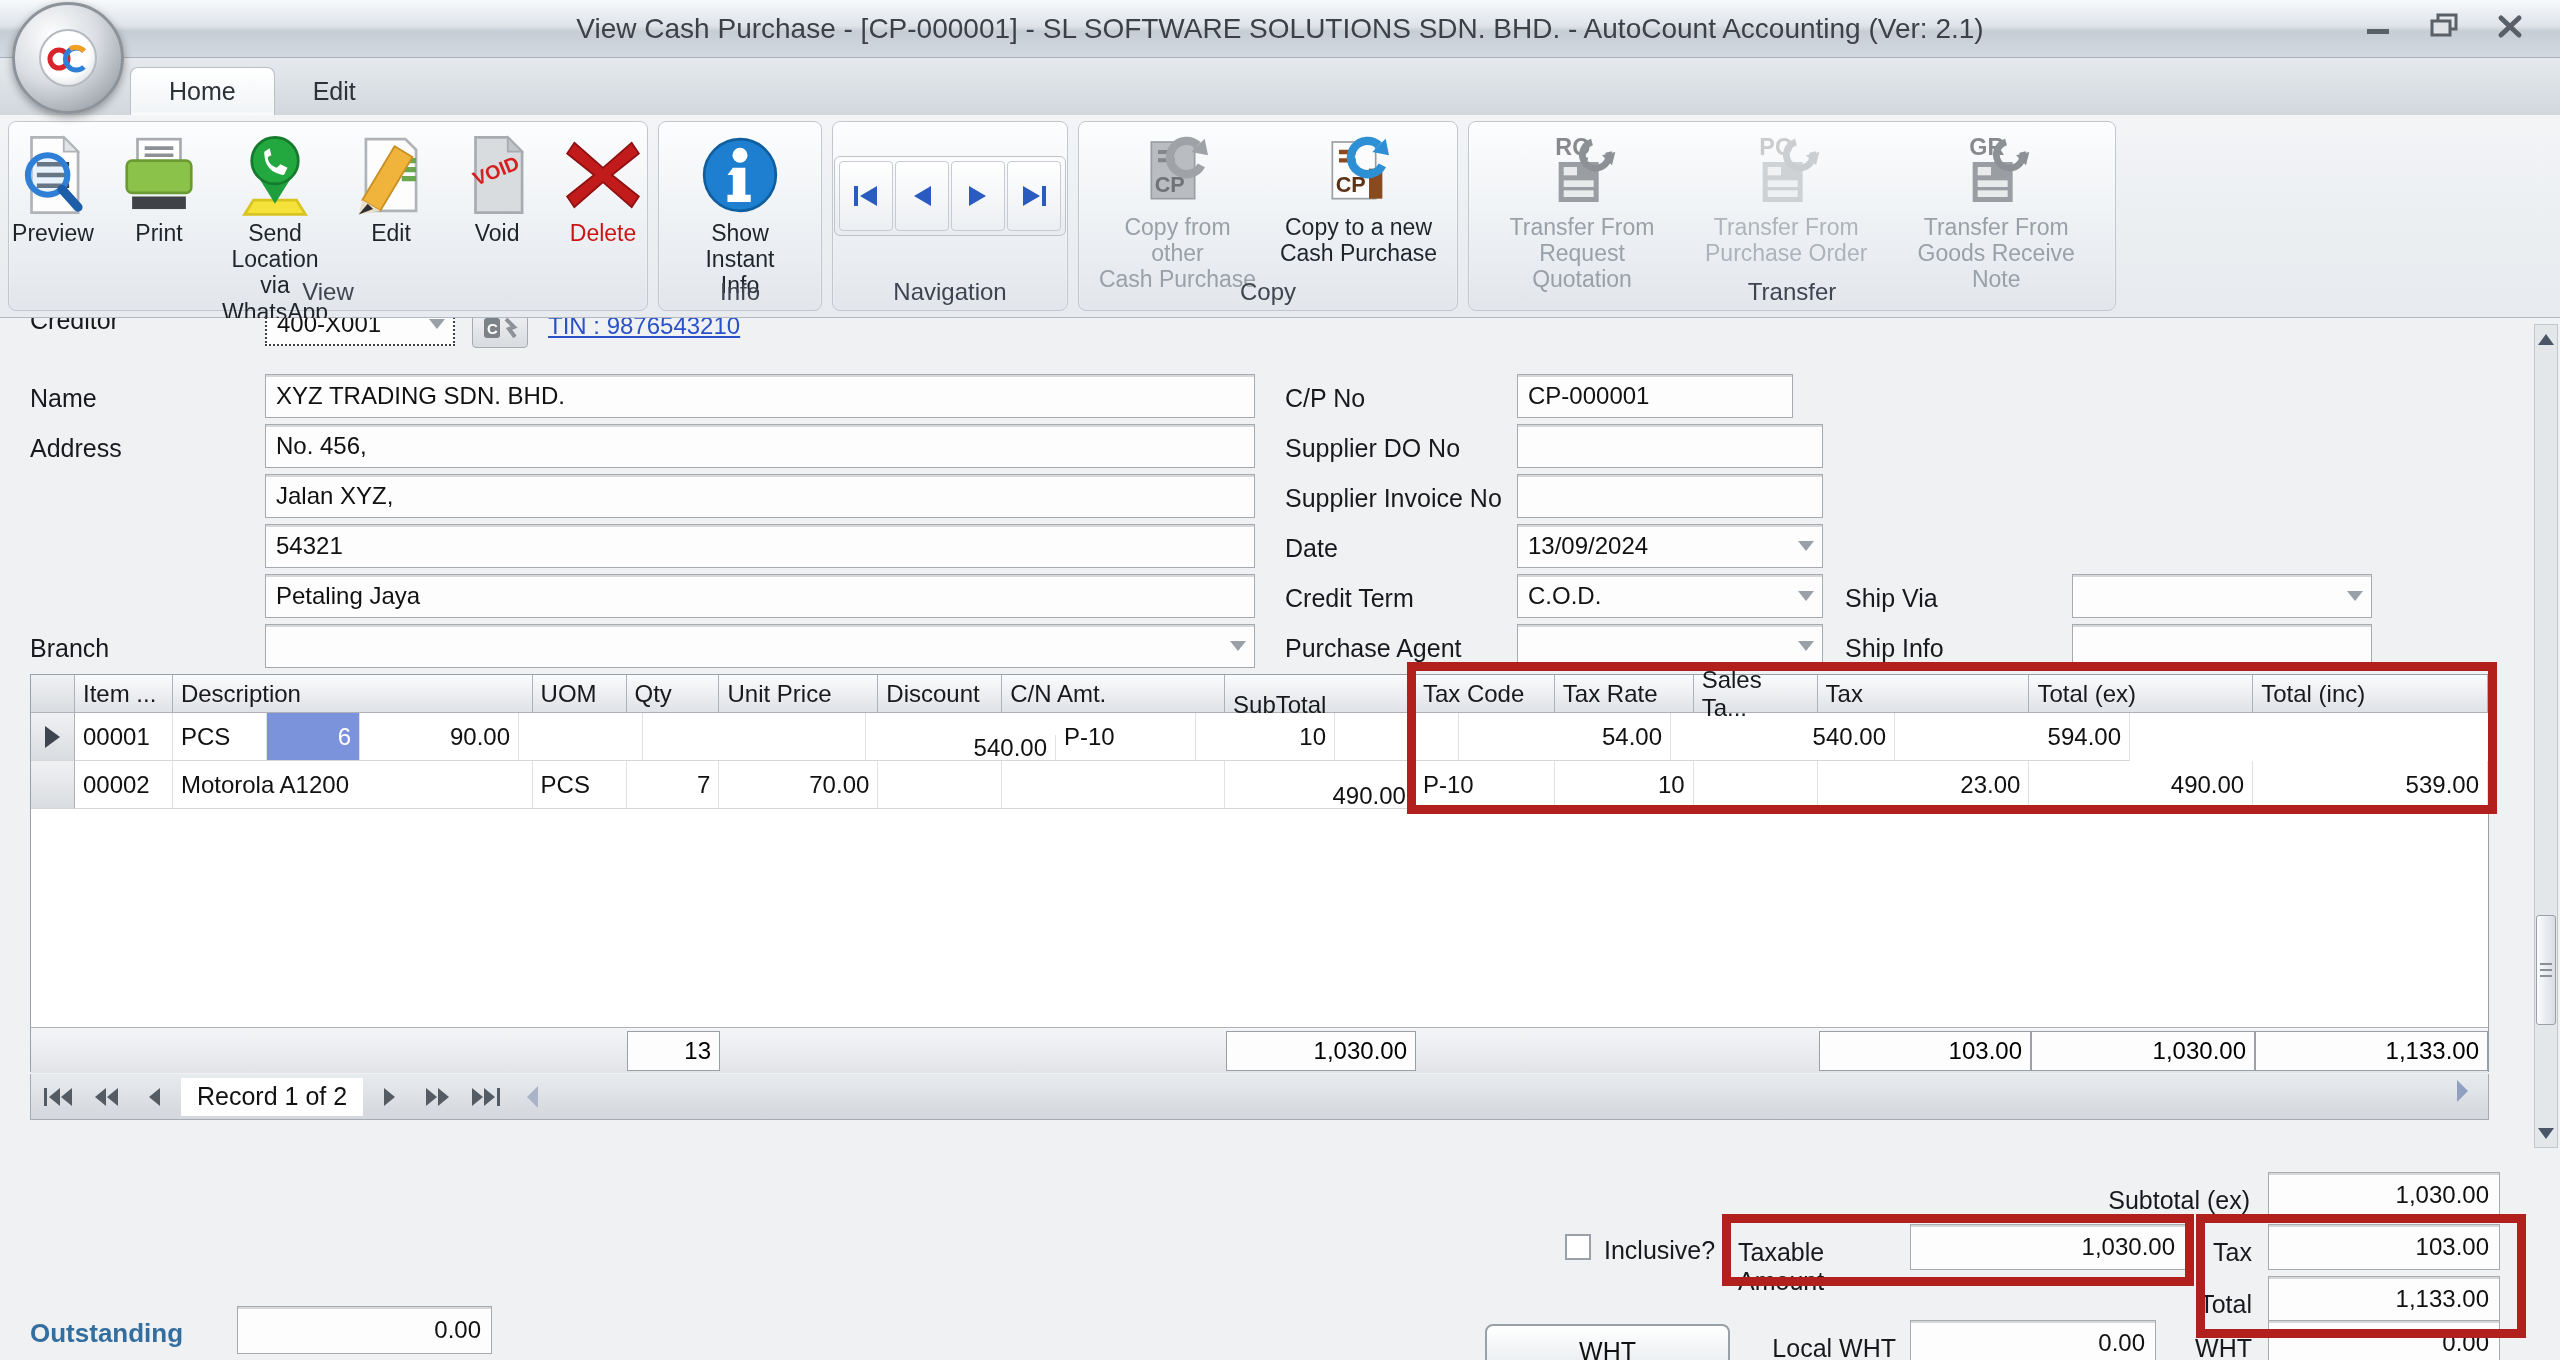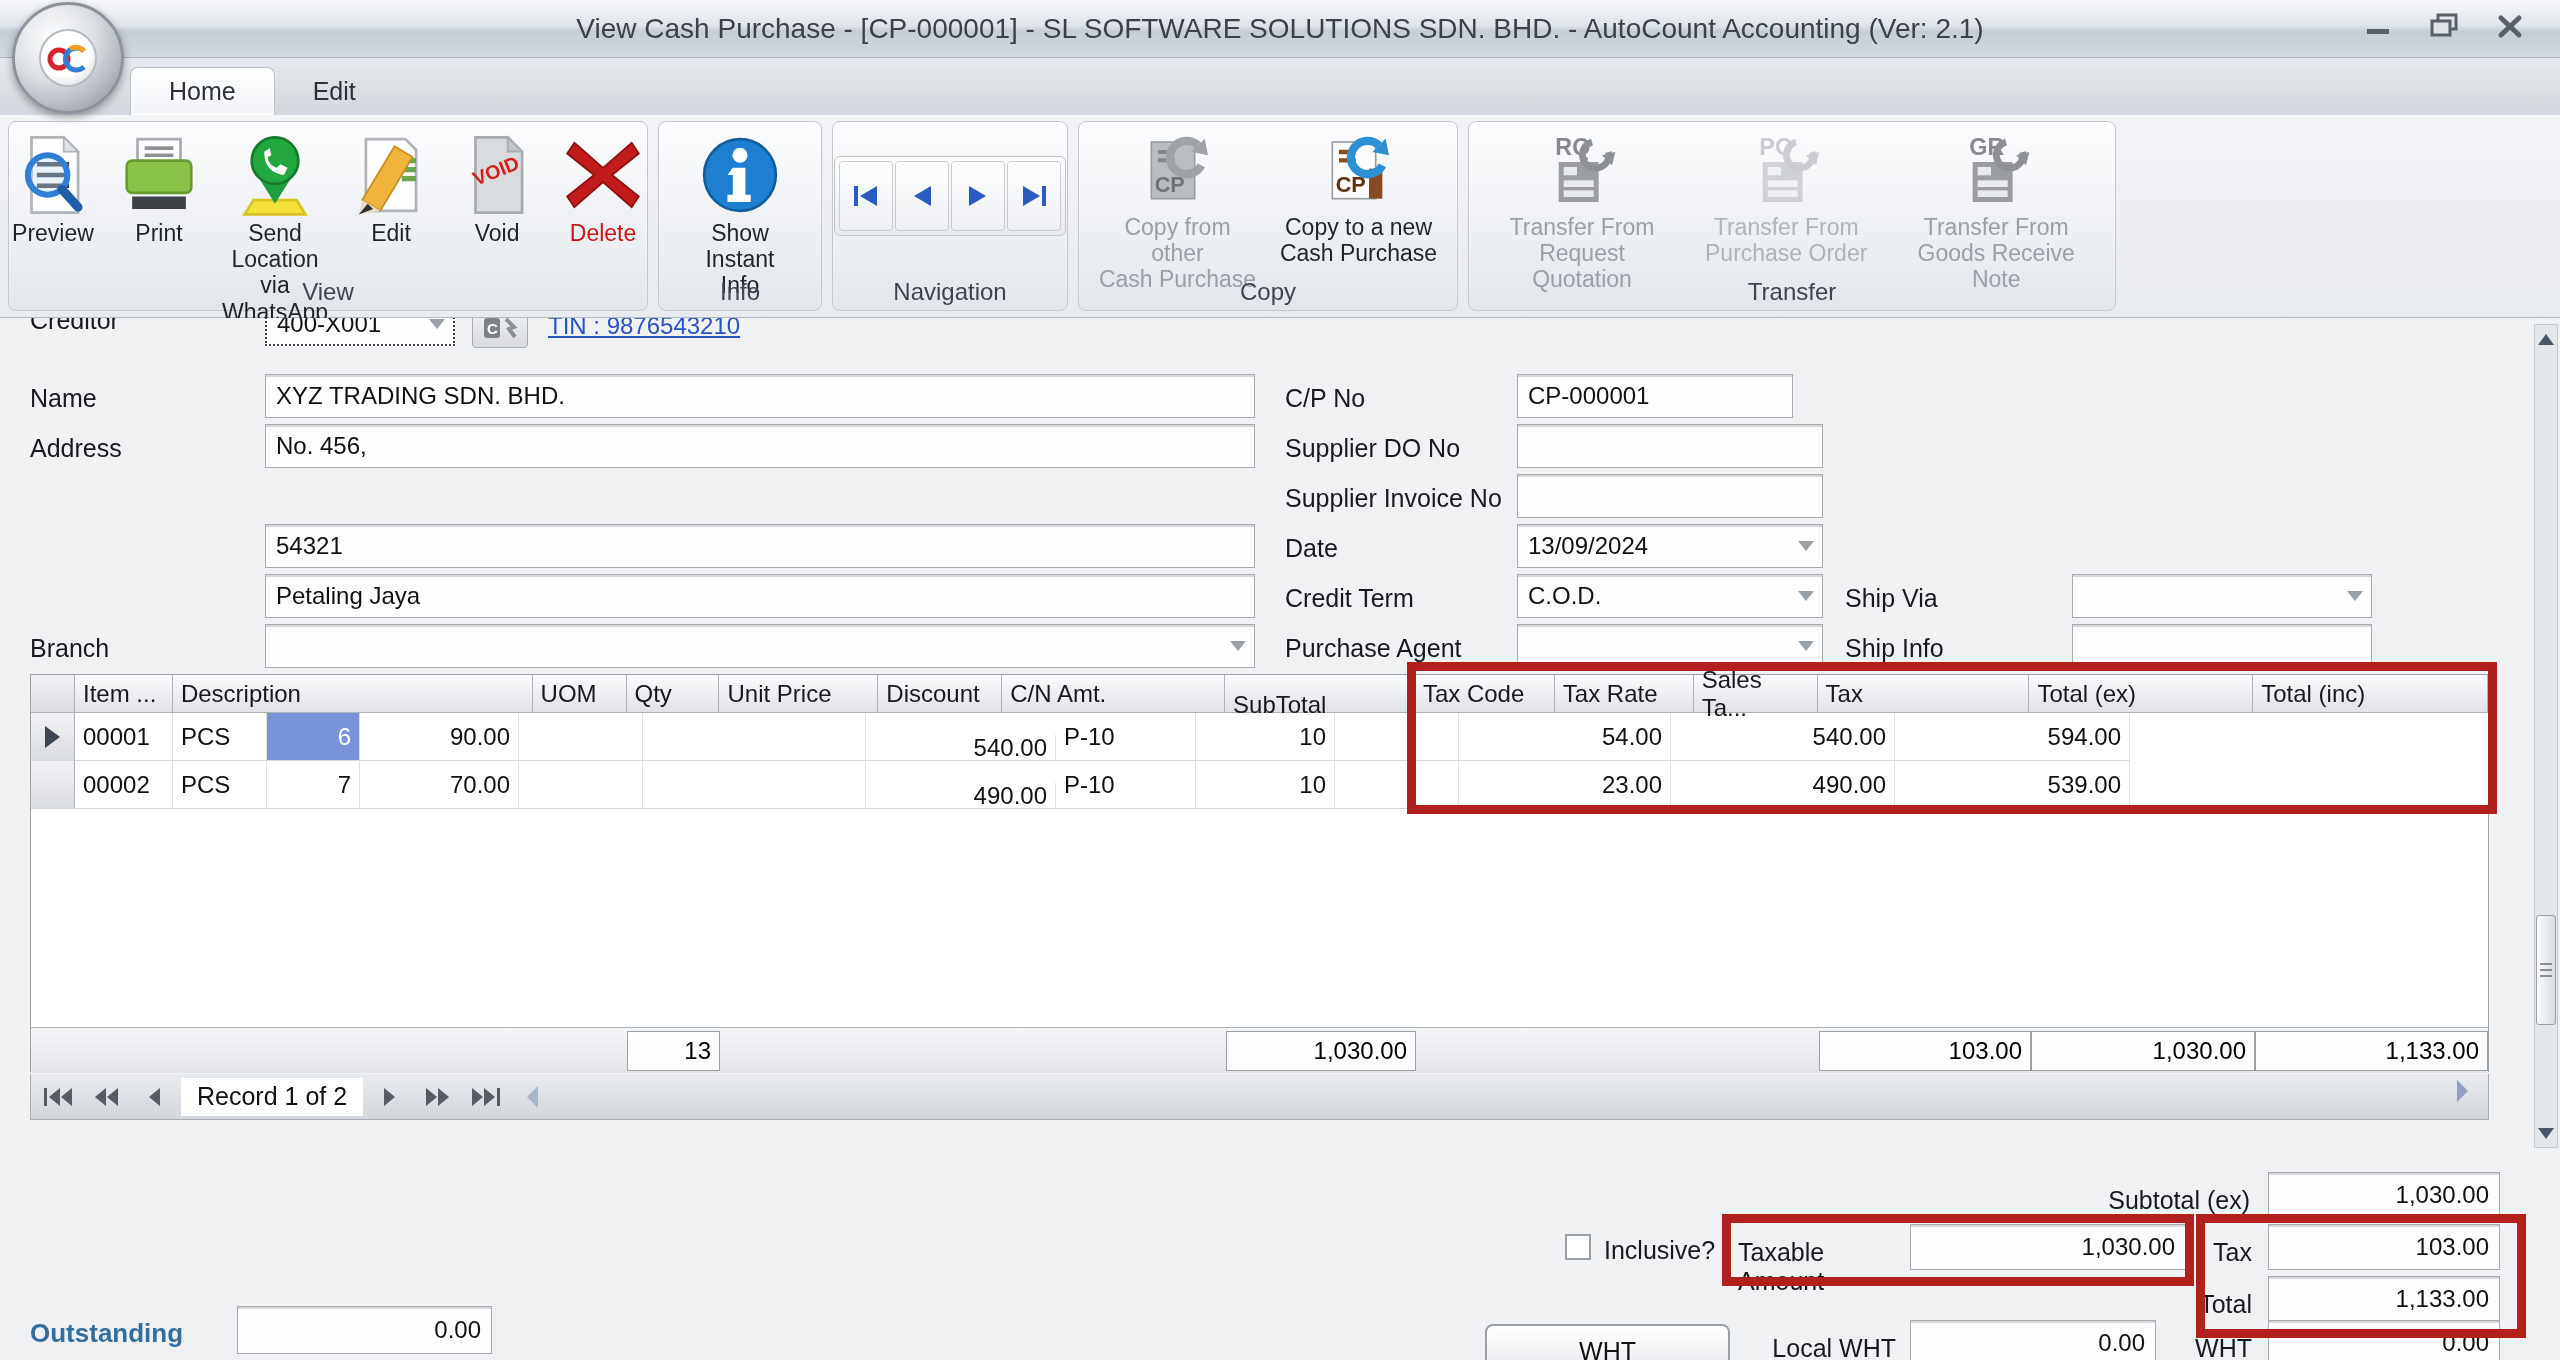--- a/index.html
+++ b/index.html
@@ -353,20 +353,23 @@
 
     <div class="flabel" style="left:30px;top:66px;">Name</div>
     <div class="field" style="left:265px;top:56px;width:990px;">
         <span>XYZ TRADING SDN. BHD.</span>
       </div>
 
     <div class="flabel" style="left:30px;top:116px;">Address</div>
     <div class="field" style="left:265px;top:106px;width:990px;">
         <span>No. 456,</span>
       </div>
+    <div class="field" style="left:265px;top:156px;width:990px;">
+        <span>Jalan XYZ,</span>
+      </div>
     <div class="field" style="left:265px;top:206px;width:990px;">
         <span>54321</span>
       </div>
     <div class="field" style="left:265px;top:256px;width:990px;">
         <span>Petaling Jaya</span>
       </div>
 
     <div class="flabel" style="left:30px;top:316px;">Branch</div>
     <div class="field" style="left:265px;top:306px;width:990px;">
       <span class="combo-arrow"></span>
@@ -450,20 +453,21 @@
         <div class="g-cell w-taxrate num">10</div>
         <div class="g-cell w-salestax"></div>
         <div class="g-cell w-tax num">54.00</div>
         <div class="g-cell w-totex num">540.00</div>
         <div class="g-cell w-totinc num">594.00</div>
       </div>
 
       <div class="g-row g-data">
         <div class="g-cell g-ind w-ind"></div>
         <div class="g-cell w-item">00002</div>
+        <div class="g-cell w-desc">Motorola A1200</div>
         <div class="g-cell w-uom">PCS</div>
         <div class="g-cell w-qty num">7</div>
         <div class="g-cell w-price num">70.00</div>
         <div class="g-cell w-disc"></div>
         <div class="g-cell w-cn"></div>
         <div class="g-cell w-sub num">490.00</div>
         <div class="g-cell w-taxcode">P-10</div>
         <div class="g-cell w-taxrate num">10</div>
         <div class="g-cell w-salestax"></div>
         <div class="g-cell w-tax num">23.00</div>

